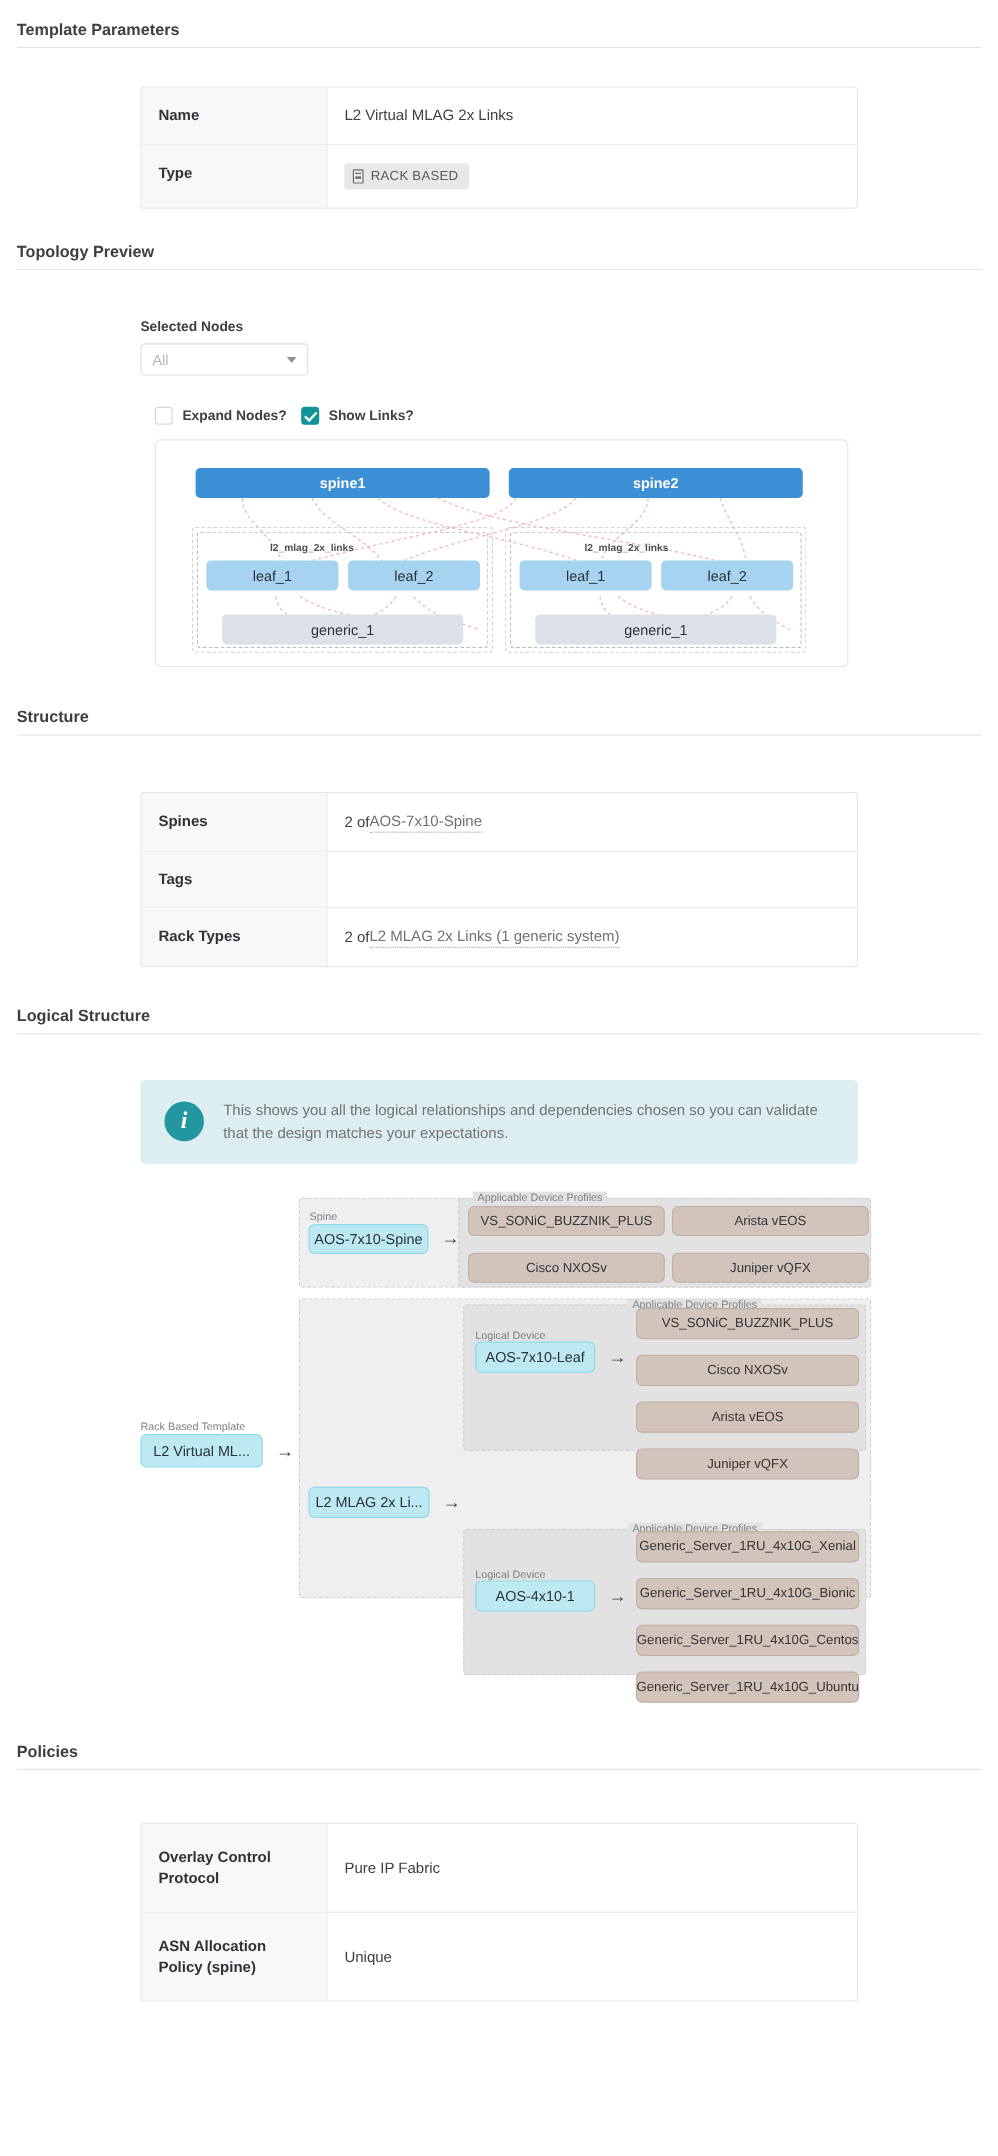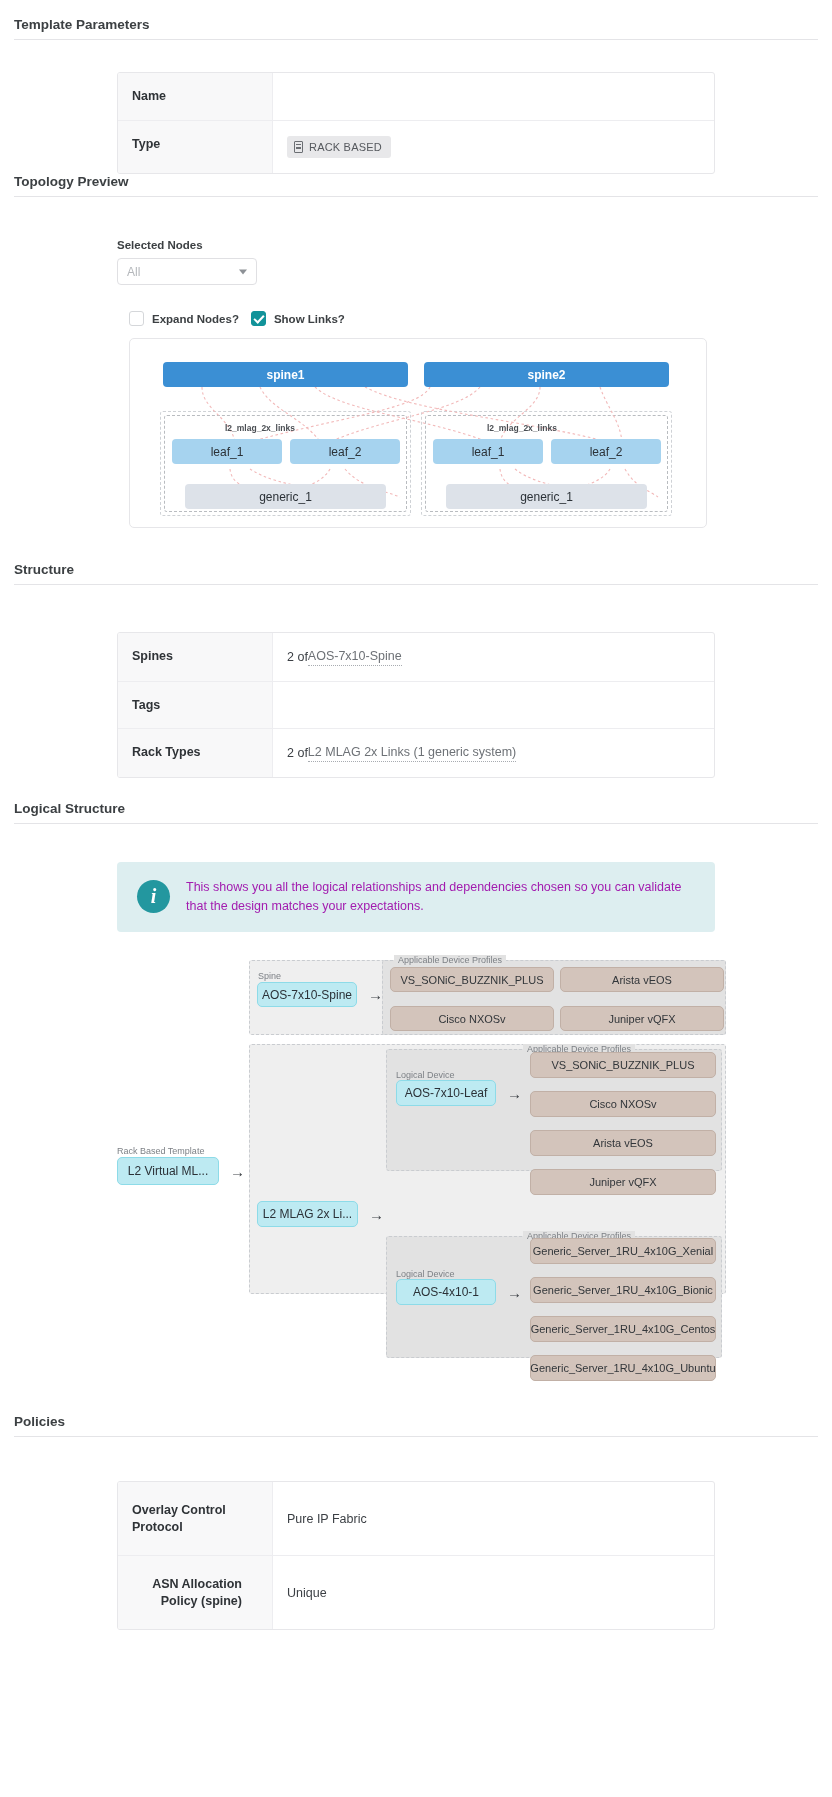--- a/index.html
+++ b/index.html
@@ -191,21 +191,21 @@
   }
   .info-icon {
     flex: 0 0 33px;
     width: 33px; height: 33px; border-radius: 50%;
     background: #23979f;
     color: #fff;
     display: flex; align-items: center; justify-content: center;
     font-family: "Liberation Serif", serif;
     font-style: italic; font-weight: bold; font-size: 20px;
   }
-  .info-text { font-size: 12.5px; color: #a21caf; line-height: 1.55; }
+  .info-text { font-size: 12.5px; color: #737373; line-height: 1.55; }
 
   
   .ls-wrap { position: relative; height: 450px; margin-top: 14px; }
   .panel {
     position: absolute;
     border: 1px dashed #c9ccd0;
     border-radius: 3px;
   }
   .panel.lvl1 { background: #efefef; }
   .panel.lvl2 { background: #e2e2e2; }
@@ -255,34 +255,35 @@
 
 <div class="section">
   <div class="section-title" style="padding-top:17px;">Template Parameters</div>
   <div class="section-rule"></div>
 </div>
 
 <div class="kv-wrap" style="padding-top:26px;">
   <div class="kv-table">
     <div class="kv-row">
       <div class="kv-key">Name</div>
+      <div class="kv-val">L2 Virtual MLAG 2x Links</div>
     </div>
     <div class="kv-row">
       <div class="kv-key">Type</div>
       <div class="kv-val">
         <span class="chip">
           <span class="rack-glyph"></span>
           <span>RACK BASED</span>
         </span>
       </div>
     </div>
   </div>
 </div>
 
-<div class="section" style="">
+<div class="section" style="margin-top:28px;">
   <div class="section-title">Topology Preview</div>
   <div class="section-rule"></div>
 </div>
 
 <div class="sel-rack-wrap">
   <div class="sel-rack-label">Selected Nodes</div>
   <div class="sel-rack-box">
     <span>All</span>
     <span class="caret"></span>
   </div>
@@ -379,21 +380,21 @@
     <div class="kv-row">
       <div class="kv-key">Rack Types</div>
       <div class="kv-val">
         <span>2 of </span>
           <a class="dotted-link">L2 MLAG 2x Links (1 generic system)</a>
       </div>
     </div>
   </div>
 </div>
 
-<div class="section" style="margin-top:23px;">
+<div class="section" style="margin-top:33px;">
   <div class="section-title">Logical Structure</div>
   <div class="section-rule"></div>
 </div>
 
 <div class="info-wrap">
   <div class="info-banner">
     <div class="info-icon">i</div>
     <div class="info-text">This shows you all the logical relationships and dependencies chosen so you can validate that the design matches your expectations.</div>
   </div>
 </div>
@@ -447,17 +448,17 @@
   <div class="section-rule"></div>
 </div>
 
 <div class="kv-wrap" style="padding-top:38px;">
   <div class="kv-table">
     <div class="kv-row">
       <div class="kv-key" style="padding-top:20px;padding-bottom:20px;padding-right:30px;">Overlay Control Protocol</div>
       <div class="kv-val tall">Pure IP Fabric</div>
     </div>
     <div class="kv-row">
-      <div class="kv-key" style="padding-top:20px;padding-bottom:20px;padding-right:30px;text-align:right;">ASN Allocation Policy (spine)</div>
+      <div class="kv-key" style="padding-top:20px;padding-bottom:20px;padding-right:30px;">ASN Allocation Policy (spine)</div>
       <div class="kv-val tall">Unique</div>
     </div>
   </div>
 </div>
 
 </body></html>

